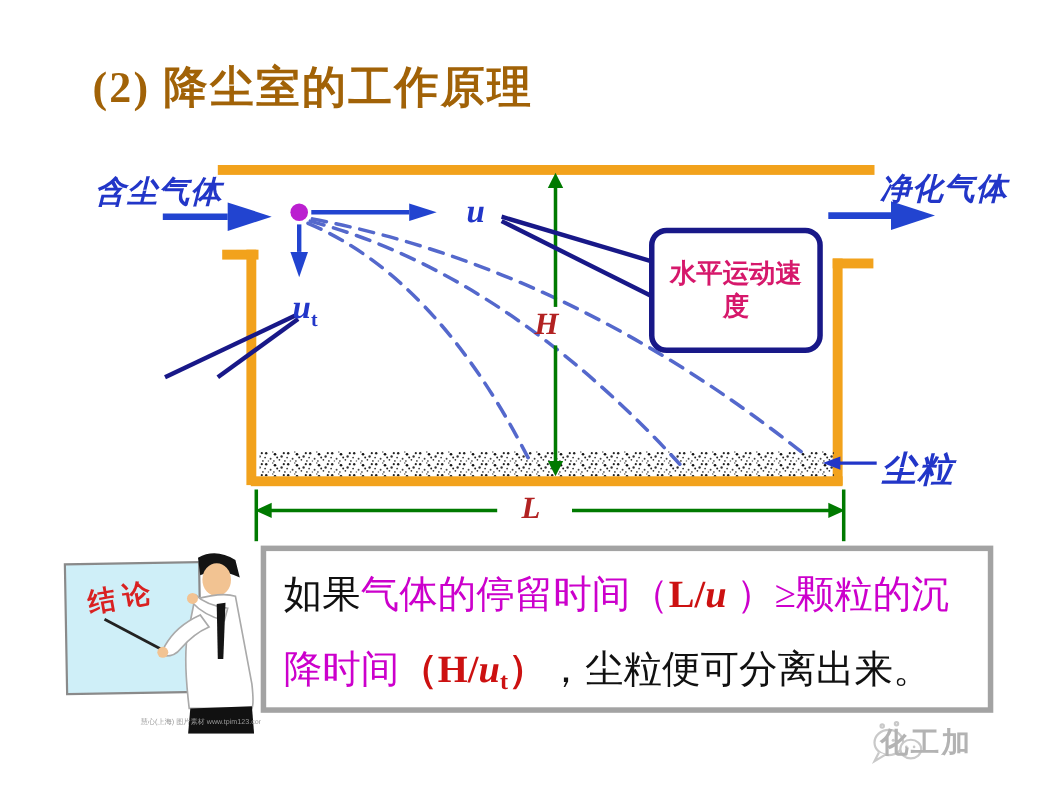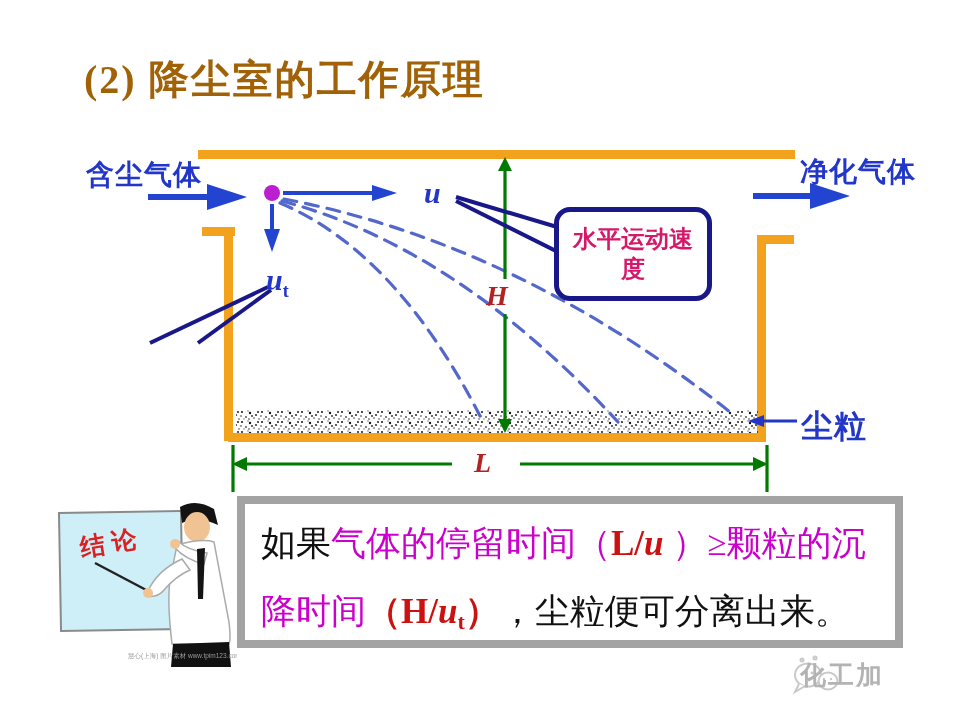--- a/index.html
+++ b/index.html
@@ -1,31 +1,31 @@
 <!DOCTYPE html>
 <html><head>
 <meta charset="utf-8">
 <style>
   html,body{margin:0;padding:0;background:#ffffff;}
   .slide{position:relative;width:960px;height:720px;background:#ffffff;overflow:hidden;
          font-family:"Liberation Sans","DejaVu Sans",sans-serif;}
   .abs{position:absolute;}
   .title{left:84px;top:52px;font-size:40px;font-weight:bold;color:#a16207;
          font-family:"Liberation Serif","DejaVu Serif",serif;letter-spacing:2px;}
-  .gaslabel{font-size:28px;font-weight:700;color:#2236C8;letter-spacing:1px;}
+  .gaslabel{font-size:28px;font-weight:700;color:#2236C8;letter-spacing:1px;font-style:italic;}
   .sym{font-family:"Liberation Serif","DejaVu Serif",serif;font-style:italic;font-weight:bold;
        color:#2236C8;font-size:30px;}
   .sym sub{font-size:18px;font-style:normal;}
   .dim{font-family:"Liberation Serif","DejaVu Serif",serif;font-style:italic;font-weight:bold;
        color:#B22222;font-size:28px;}
   .callout{background:#ffffff;border:5px solid #181888;border-radius:16px;
            display:flex;align-items:center;justify-content:center;text-align:center;
            color:#D6186B;font-weight:bold;font-size:24px;line-height:1.25;box-sizing:border-box;}
   .conclusion{left:237px;top:496px;width:666px;height:152px;background:#ffffff;
-              border:8px solid #a3a3a3;box-sizing:border-box;padding:10px 14px 0 16px;
+              border:5px solid #a3a3a3;box-sizing:border-box;padding:10px 14px 0 16px;
               font-family:"Liberation Serif","DejaVu Serif",serif;font-size:35px;color:#111111;}
   .cline{white-space:nowrap;line-height:60px;}
   .cline + .cline{margin-top:8px;}
   .mag{color:#CC00CC;}
   .red{color:#CC1111;font-weight:bold;}
   .red .it, .it{font-style:italic;}
   .fser{font-family:"Liberation Serif","DejaVu Serif",serif;}
   .subt{font-size:22px;vertical-align:-6px;font-weight:bold;color:#CC1111;}
   .brand{left:800px;top:658px;font-size:26px;color:#B3B3B3;font-weight:600;letter-spacing:2px;}
 </style>
@@ -119,21 +119,21 @@
   <div class="abs gaslabel" style="left:800px;top:153px">净化气体</div>
 
   <div class="abs sym" style="left:424px;top:176px"><span>u</span></div>
   <div class="abs sym" style="left:266px;top:263px"><span>u</span><sub>t</sub></div>
 
   <div class="abs dim" style="left:486px;top:280px">H</div>
   <div class="abs dim" style="left:474px;top:447px">L</div>
 
   <div class="abs gaslabel" style="left:801px;top:405px;font-size:32px">尘粒</div>
 
-  <div class="abs callout" style="left:554px;top:207px;width:158px;height:94px">
+  <div class="abs callout" style="left:590px;top:207px;width:158px;height:114px">
     <span style="display:inline-block;width:126px">水平运动速度</span>
   </div>
 
   <div class="abs conclusion">
     <div class="cline">
       <span>如果</span><span class="mag">气体的停留时间</span><span class="mag">（</span><span class="red fser">L</span><span class="red">/</span><span class="red fser it">u</span><span class="mag"> ）</span><span class="mag">≥颗粒的沉</span>
     </div>
     <div class="cline">
       <span class="mag">降时间</span><span class="red">（</span><span class="red fser">H</span><span class="red">/</span><span class="red fser it">u</span><span class="subt fser">t</span><span class="red">）</span><span>，</span><span>尘粒便可分离出来。</span>
     </div>

